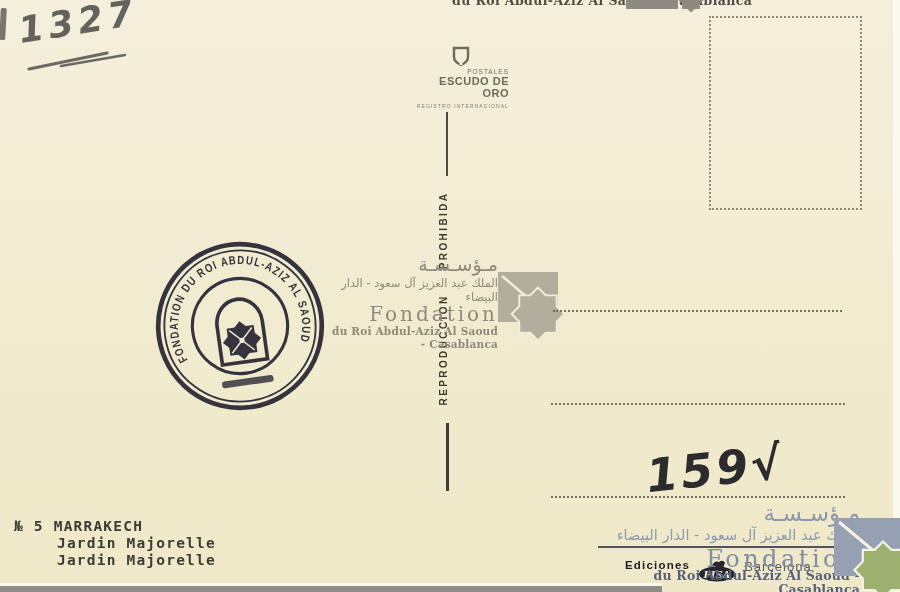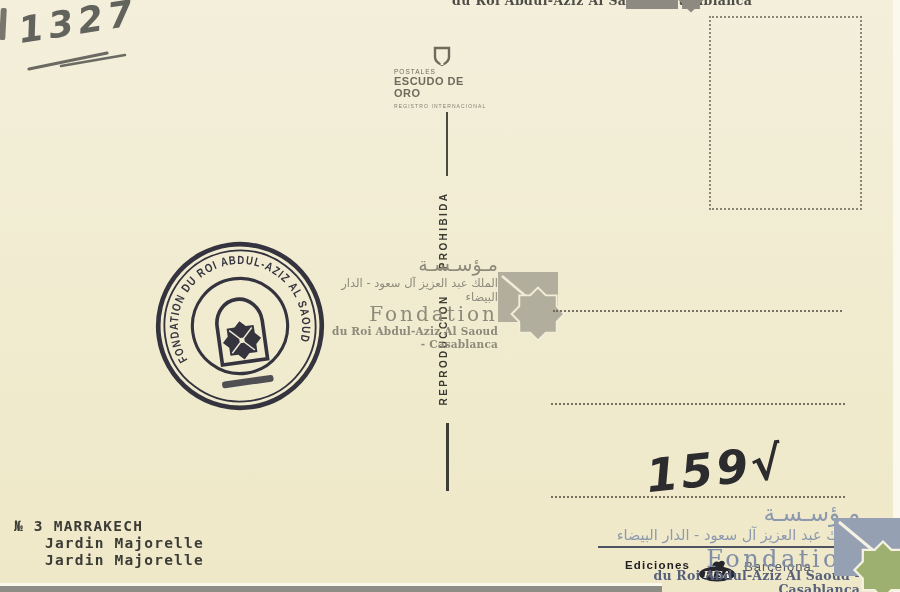--- a/index.html
+++ b/index.html
@@ -12,21 +12,21 @@
 
   
   .hw-1327{
     left:22px; top:10px; font-family:"DejaVu Sans",sans-serif;
     font-style:italic; font-weight:600; font-size:36px; letter-spacing:5px;
     color:#63635d; transform:rotate(-9deg); transform-origin:left bottom;
   }
   .corner-mark{left:0;top:8px;width:6px;height:32px;background:#43433e;opacity:.7;border-radius:2px;transform:rotate(3deg);}
 
   
-  .escudo{left:394px; top:46px; width:96px; text-align:left; color:#6f6b5c;}
+  .escudo{left:413px; top:46px; width:96px; text-align:right; color:#6f6b5c;}
   .escudo .t1{font-size:6.5px; letter-spacing:1px; margin-top:1px;}
   .escudo .t2{font-size:11px; letter-spacing:.5px; font-weight:bold; margin-top:0px;}
   .escudo .t3{font-size:5px; letter-spacing:1.1px; margin-top:4px; opacity:.85;}
 
   
   .stamp-box{left:709px; top:16px; width:149px; height:190px; border:2px dotted #7b7566; opacity:.85;}
 
   
   .wm-top-text{left:452px; top:-7px; font-family:"DejaVu Serif",serif; font-weight:bold;
     font-size:12.5px; color:#4e4c46; letter-spacing:.4px;}
@@ -56,21 +56,21 @@
   .addr3{left:551px; top:496px; width:294px;}
 
   
   .hw-159{left:646px; top:442px; font-family:"DejaVu Sans",sans-serif; font-style:italic;
     font-weight:600; font-size:46px; letter-spacing:3px; color:#2c2c2e;
     transform:rotate(-6deg);}
 
   
   .caption{left:14px; top:518px; color:#3c3c37; font-family:"DejaVu Sans Mono",monospace;
     font-weight:bold; font-size:14.5px; line-height:17px; letter-spacing:1.2px;}
-  .caption .ind{margin-left:31px;}
+  .caption .ind{margin-left:43px;}
 
   
   .wm-bottom{left:588px; top:500px; width:272px; text-align:right;}
   .wm-bottom .ar1{font-size:23px; line-height:27px; color:#8c99ae; font-family:"DejaVu Sans",sans-serif;}
   .wm-bottom .ar2{font-size:14.5px; line-height:17px; color:#8c99ae; font-family:"DejaVu Sans",sans-serif;}
   .wm-bottom .rule{height:2px; background:#4d5360; width:256px; margin:2px 6px 0 auto;}
   .wm-bottom .fo{font-family:"DejaVu Serif",serif; font-size:24px; line-height:25px;
     letter-spacing:3.5px; color:#7f8da6; margin-top:-1px;}
   .wm-bottom .dr{font-family:"DejaVu Serif",serif; font-weight:bold; font-size:12.5px;
     line-height:14px; color:#57607a; margin-top:-3px; letter-spacing:.2px;}
@@ -154,21 +154,21 @@
     <polygon points="30,0 21.3,8.8 21.2,21.2 8.8,21.3 0,30 -8.8,21.3 -21.2,21.2 -21.3,8.8 -30,0 -21.3,-8.8 -21.2,-21.2 -8.8,-21.3 0,-30 8.8,-21.3 21.2,-21.2 21.3,-8.8" transform="translate(40,44) scale(0.88)" fill="#a29f92" stroke="#f2eed9" stroke-width="2.2"></polygon>
   </svg>
 
   <div class="abs addr addr1"></div>
   <div class="abs addr addr2"></div>
   <div class="abs addr addr3"></div>
 
   <div class="abs hw-159">159√</div>
 
   <div class="abs caption">
-    <div>№ 3 MARRAKECH</div>
+    <div>№ 5 MARRAKECH</div>
     <div class="ind">Jardin Majorelle</div>
     <div class="ind">Jardin Majorelle</div>
   </div>
 
   <div class="abs imprint">
     <span class="ed">Ediciones</span>
     <svg width="42" height="24">
       <path d="M16,7 q2,-6 7,-4 q4,-3 6,1 l-2,5 z" fill="#26262c"></path>
       <ellipse cx="21" cy="15" rx="18" ry="7.5" fill="#26262c"></ellipse>
       <text x="21" y="18.5" text-anchor="middle" font-family="DejaVu Serif, serif" font-style="italic" font-weight="bold" font-size="10" fill="#f2eed9">FISA</text>

